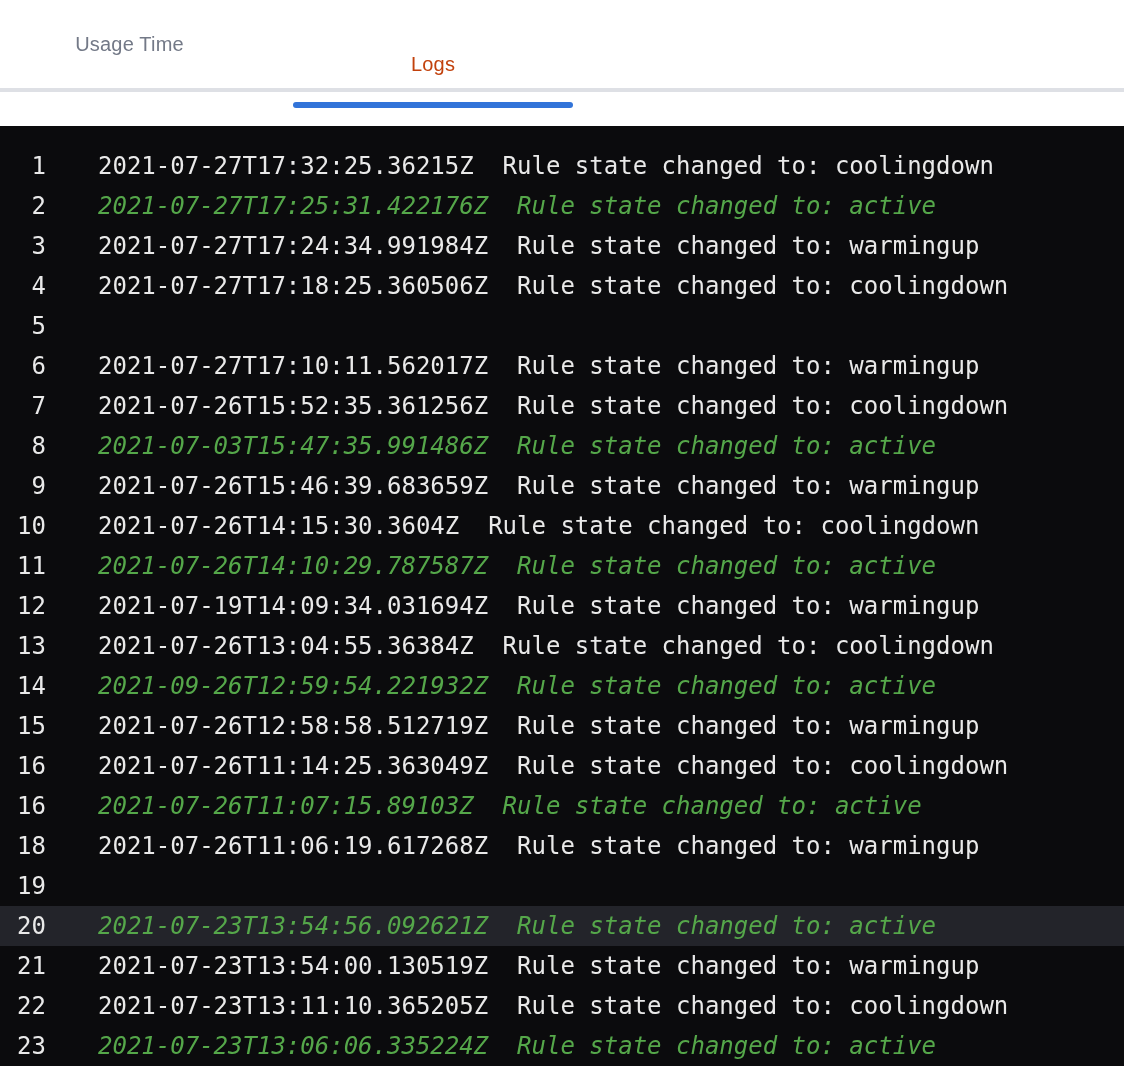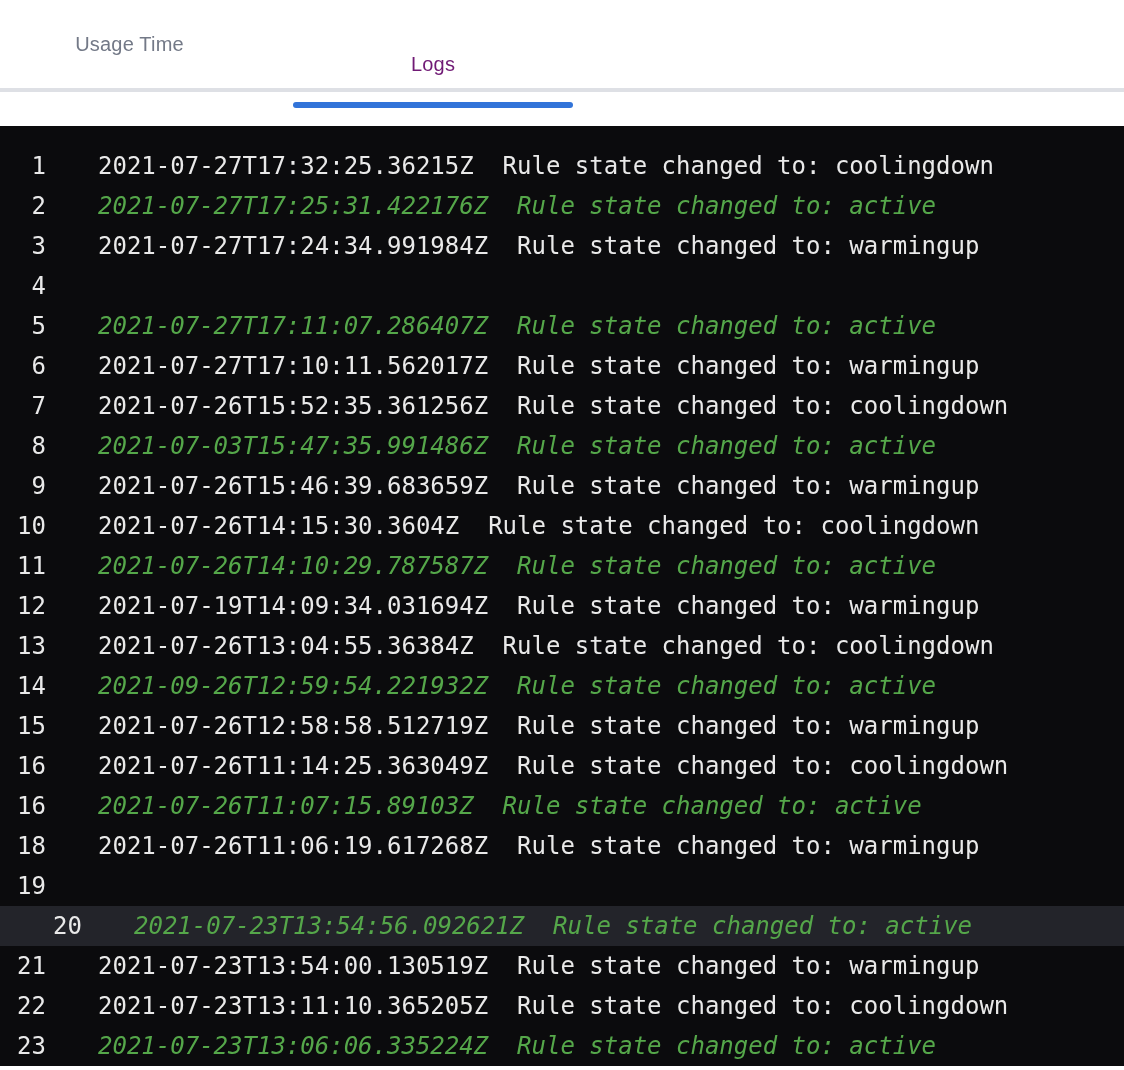--- a/index.html
+++ b/index.html
@@ -23,21 +23,21 @@
     position: relative;
     height: 100%;
     display: flex;
     align-items: center;
     justify-content: center;
     cursor: pointer;
     font-size: 20px;
     letter-spacing: 0.2px;
   }
   .tab-usage { margin-left: 13px; width: 233px; color: #737987; }
-  .tab-logs  { margin-left: 47px; width: 280px; color: #701a75; margin-top: 40px; }
+  .tab-logs  { margin-left: 47px; width: 280px; color: #c2410c; margin-top: 40px; }
   .tab-indicator {
     position: absolute;
     left: 0; right: 0; bottom: 0;
     height: 6px;
     border-radius: 3px;
     background: #3274d9;
   }
 
   
   .gap { height: 34px; background: #ffffff; }
@@ -51,21 +51,21 @@
     font-family: "DejaVu Sans Mono", monospace;
     font-size: 24px;
     color: #e9e9e9;
   }
   .log-row {
     height: 40px;
     display: flex;
     align-items: center;
     white-space: pre;
   }
-  .log-row.highlighted { background: #23242a; padding-left: 36px; }
+  .log-row.highlighted { background: #23242a; }
   .ln {
     display: inline-block;
     width: 46px;
     text-align: right;
     flex: 0 0 46px;
     color: #e9e9e9;
   }
   .content { margin-left: 52px; white-space: pre; }
   .log-row .ts, .log-row .msg { white-space: pre; }
   .log-row.green .ts, .log-row.green .msg { color: #55a74a; font-style: italic; }
@@ -93,24 +93,24 @@
     <div class="log-row green">
     <span class="ln">2</span>
     <span class="content"><span class="ts">2021-07-27T17:25:31.422176Z</span><span class="msg">  Rule state changed to: active</span></span>
   </div>
     <div class="log-row">
     <span class="ln">3</span>
     <span class="content"><span class="ts">2021-07-27T17:24:34.991984Z</span><span class="msg">  Rule state changed to: warmingup</span></span>
   </div>
     <div class="log-row">
     <span class="ln">4</span>
+    <span class="content"><span class="ts">2021-07-27T17:18:25.360506Z</span><span class="msg">  Rule state changed to: coolingdown</span></span>
   </div>
     <div class="log-row green">
     <span class="ln">5</span>
-    <span class="content"><span class="ts">2021-07-27T17:11:07.286407Z</span><span class="msg">  Rule state changed to: active</span></span>
   </div>
     <div class="log-row">
     <span class="ln">6</span>
     <span class="content"><span class="ts">2021-07-27T17:10:11.562017Z</span><span class="msg">  Rule state changed to: warmingup</span></span>
   </div>
     <div class="log-row">
     <span class="ln">7</span>
     <span class="content"><span class="ts">2021-07-26T15:52:35.361256Z</span><span class="msg">  Rule state changed to: coolingdown</span></span>
   </div>
     <div class="log-row green">

